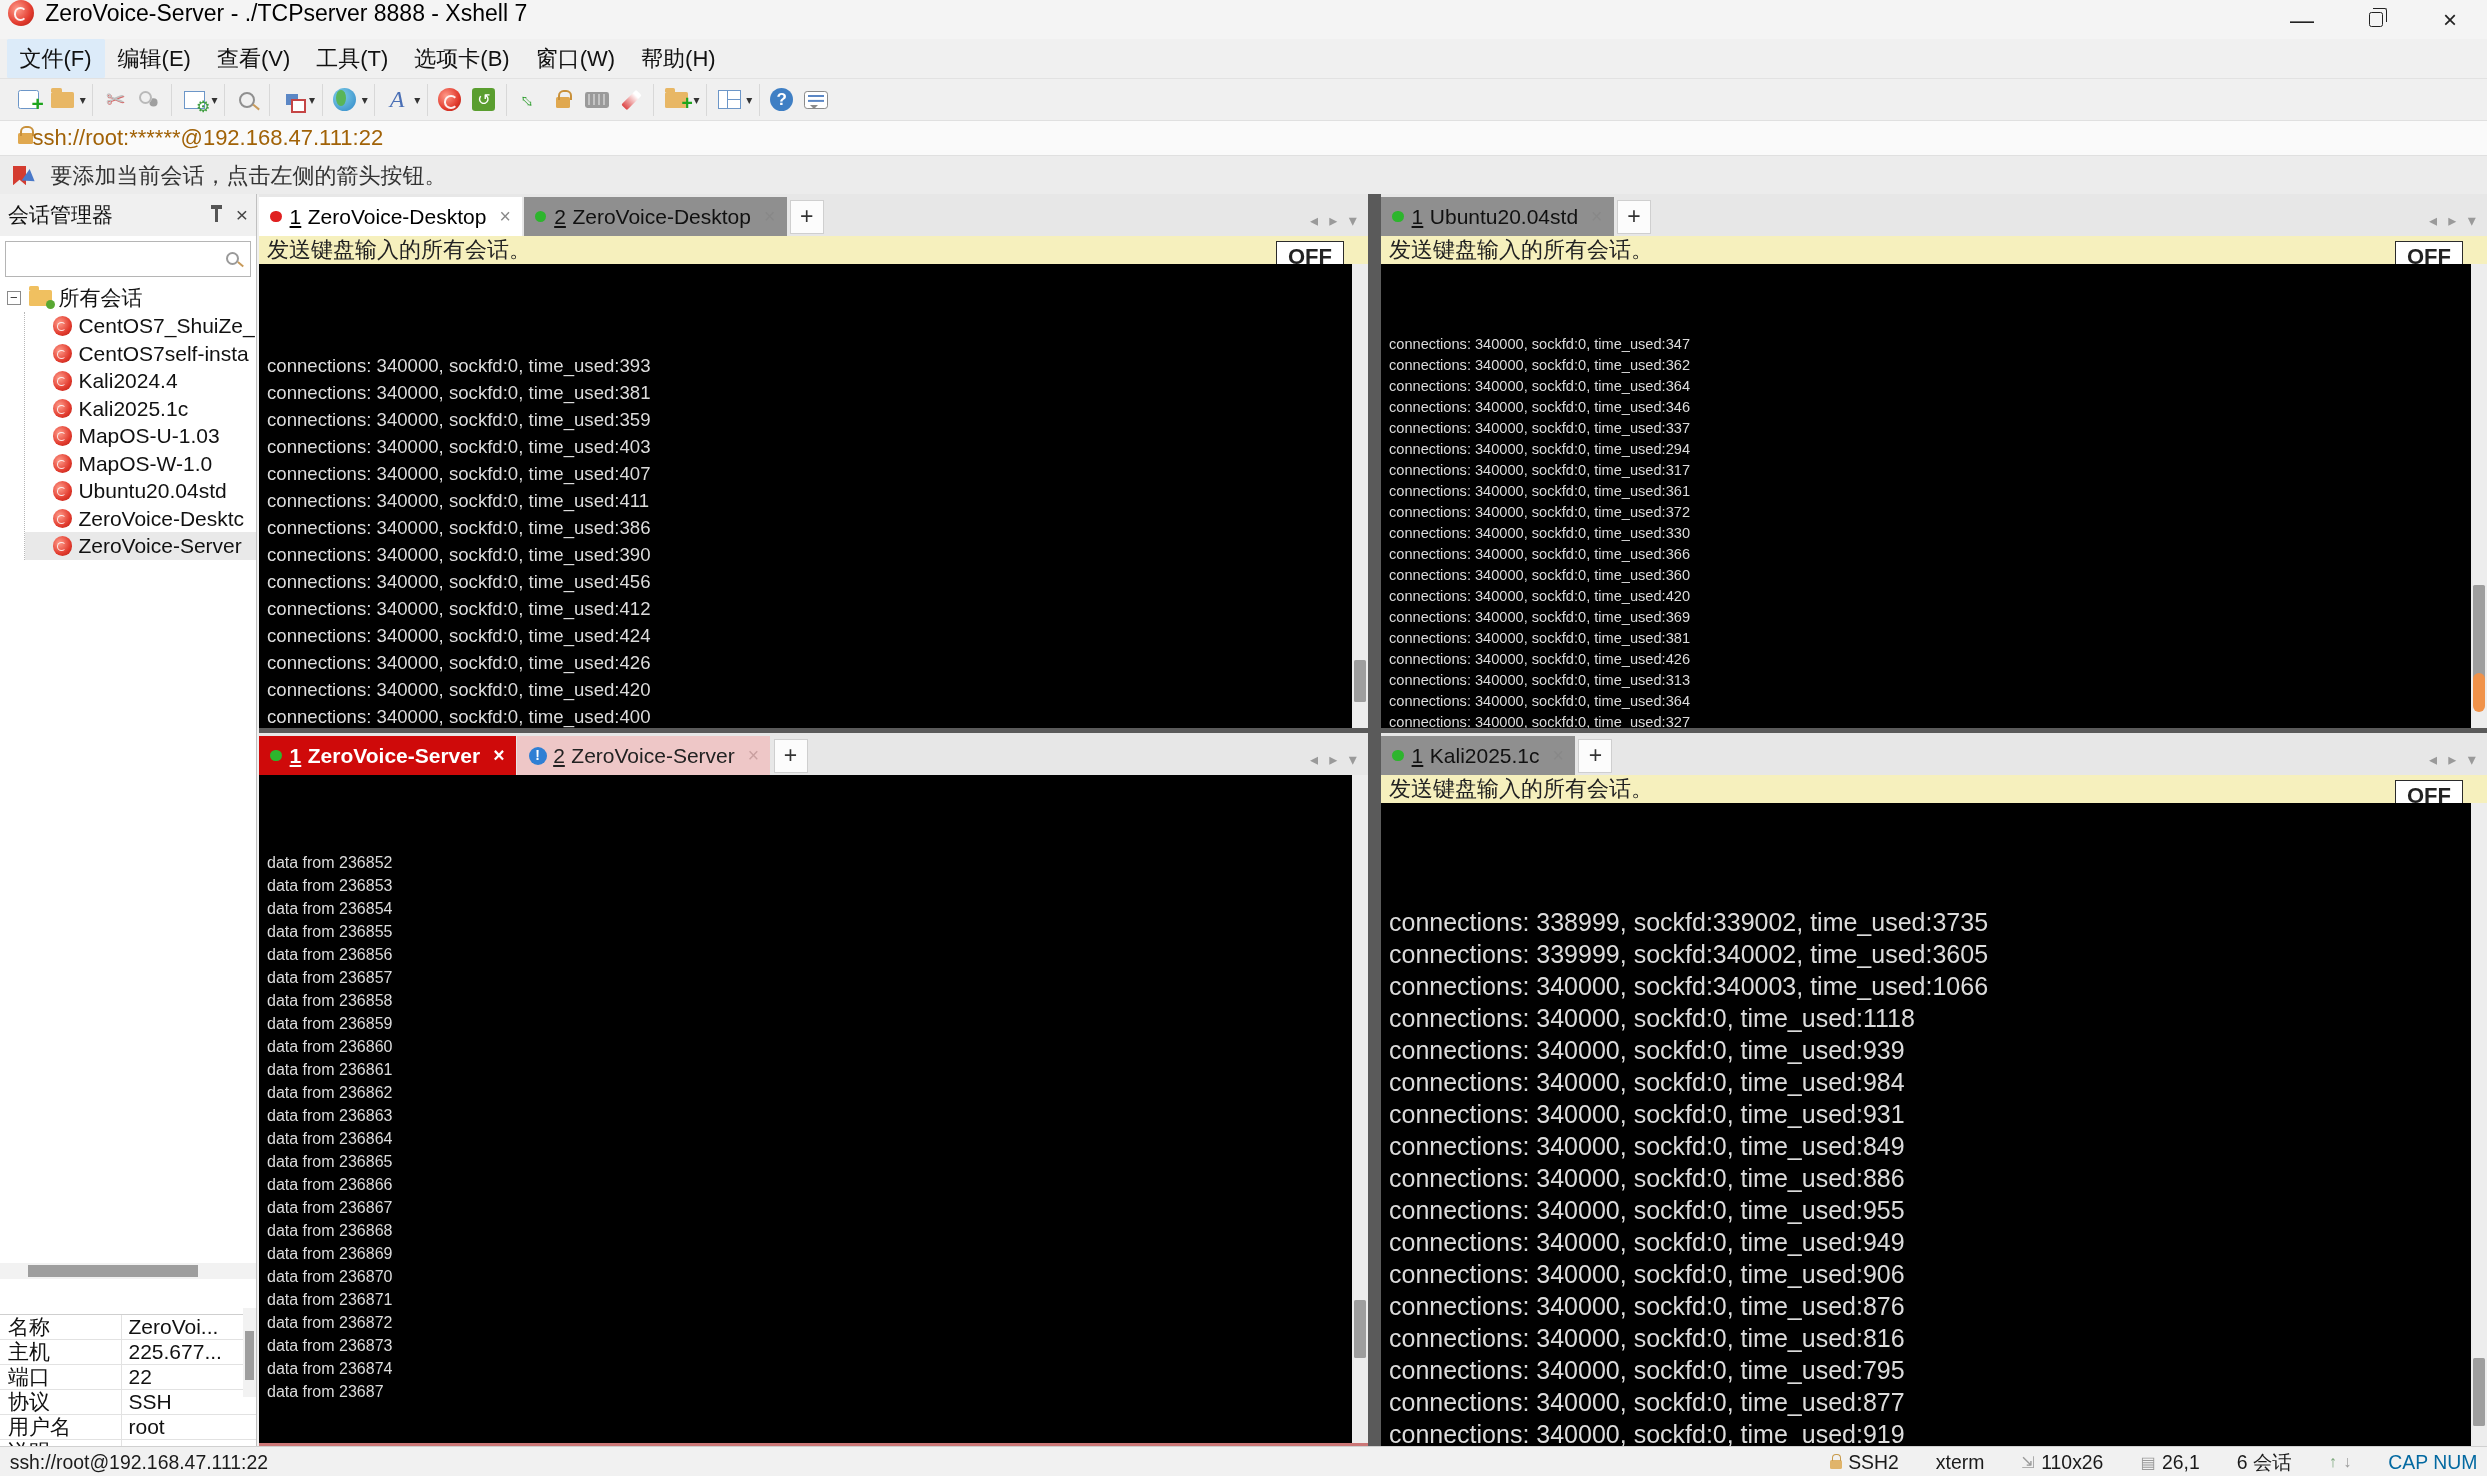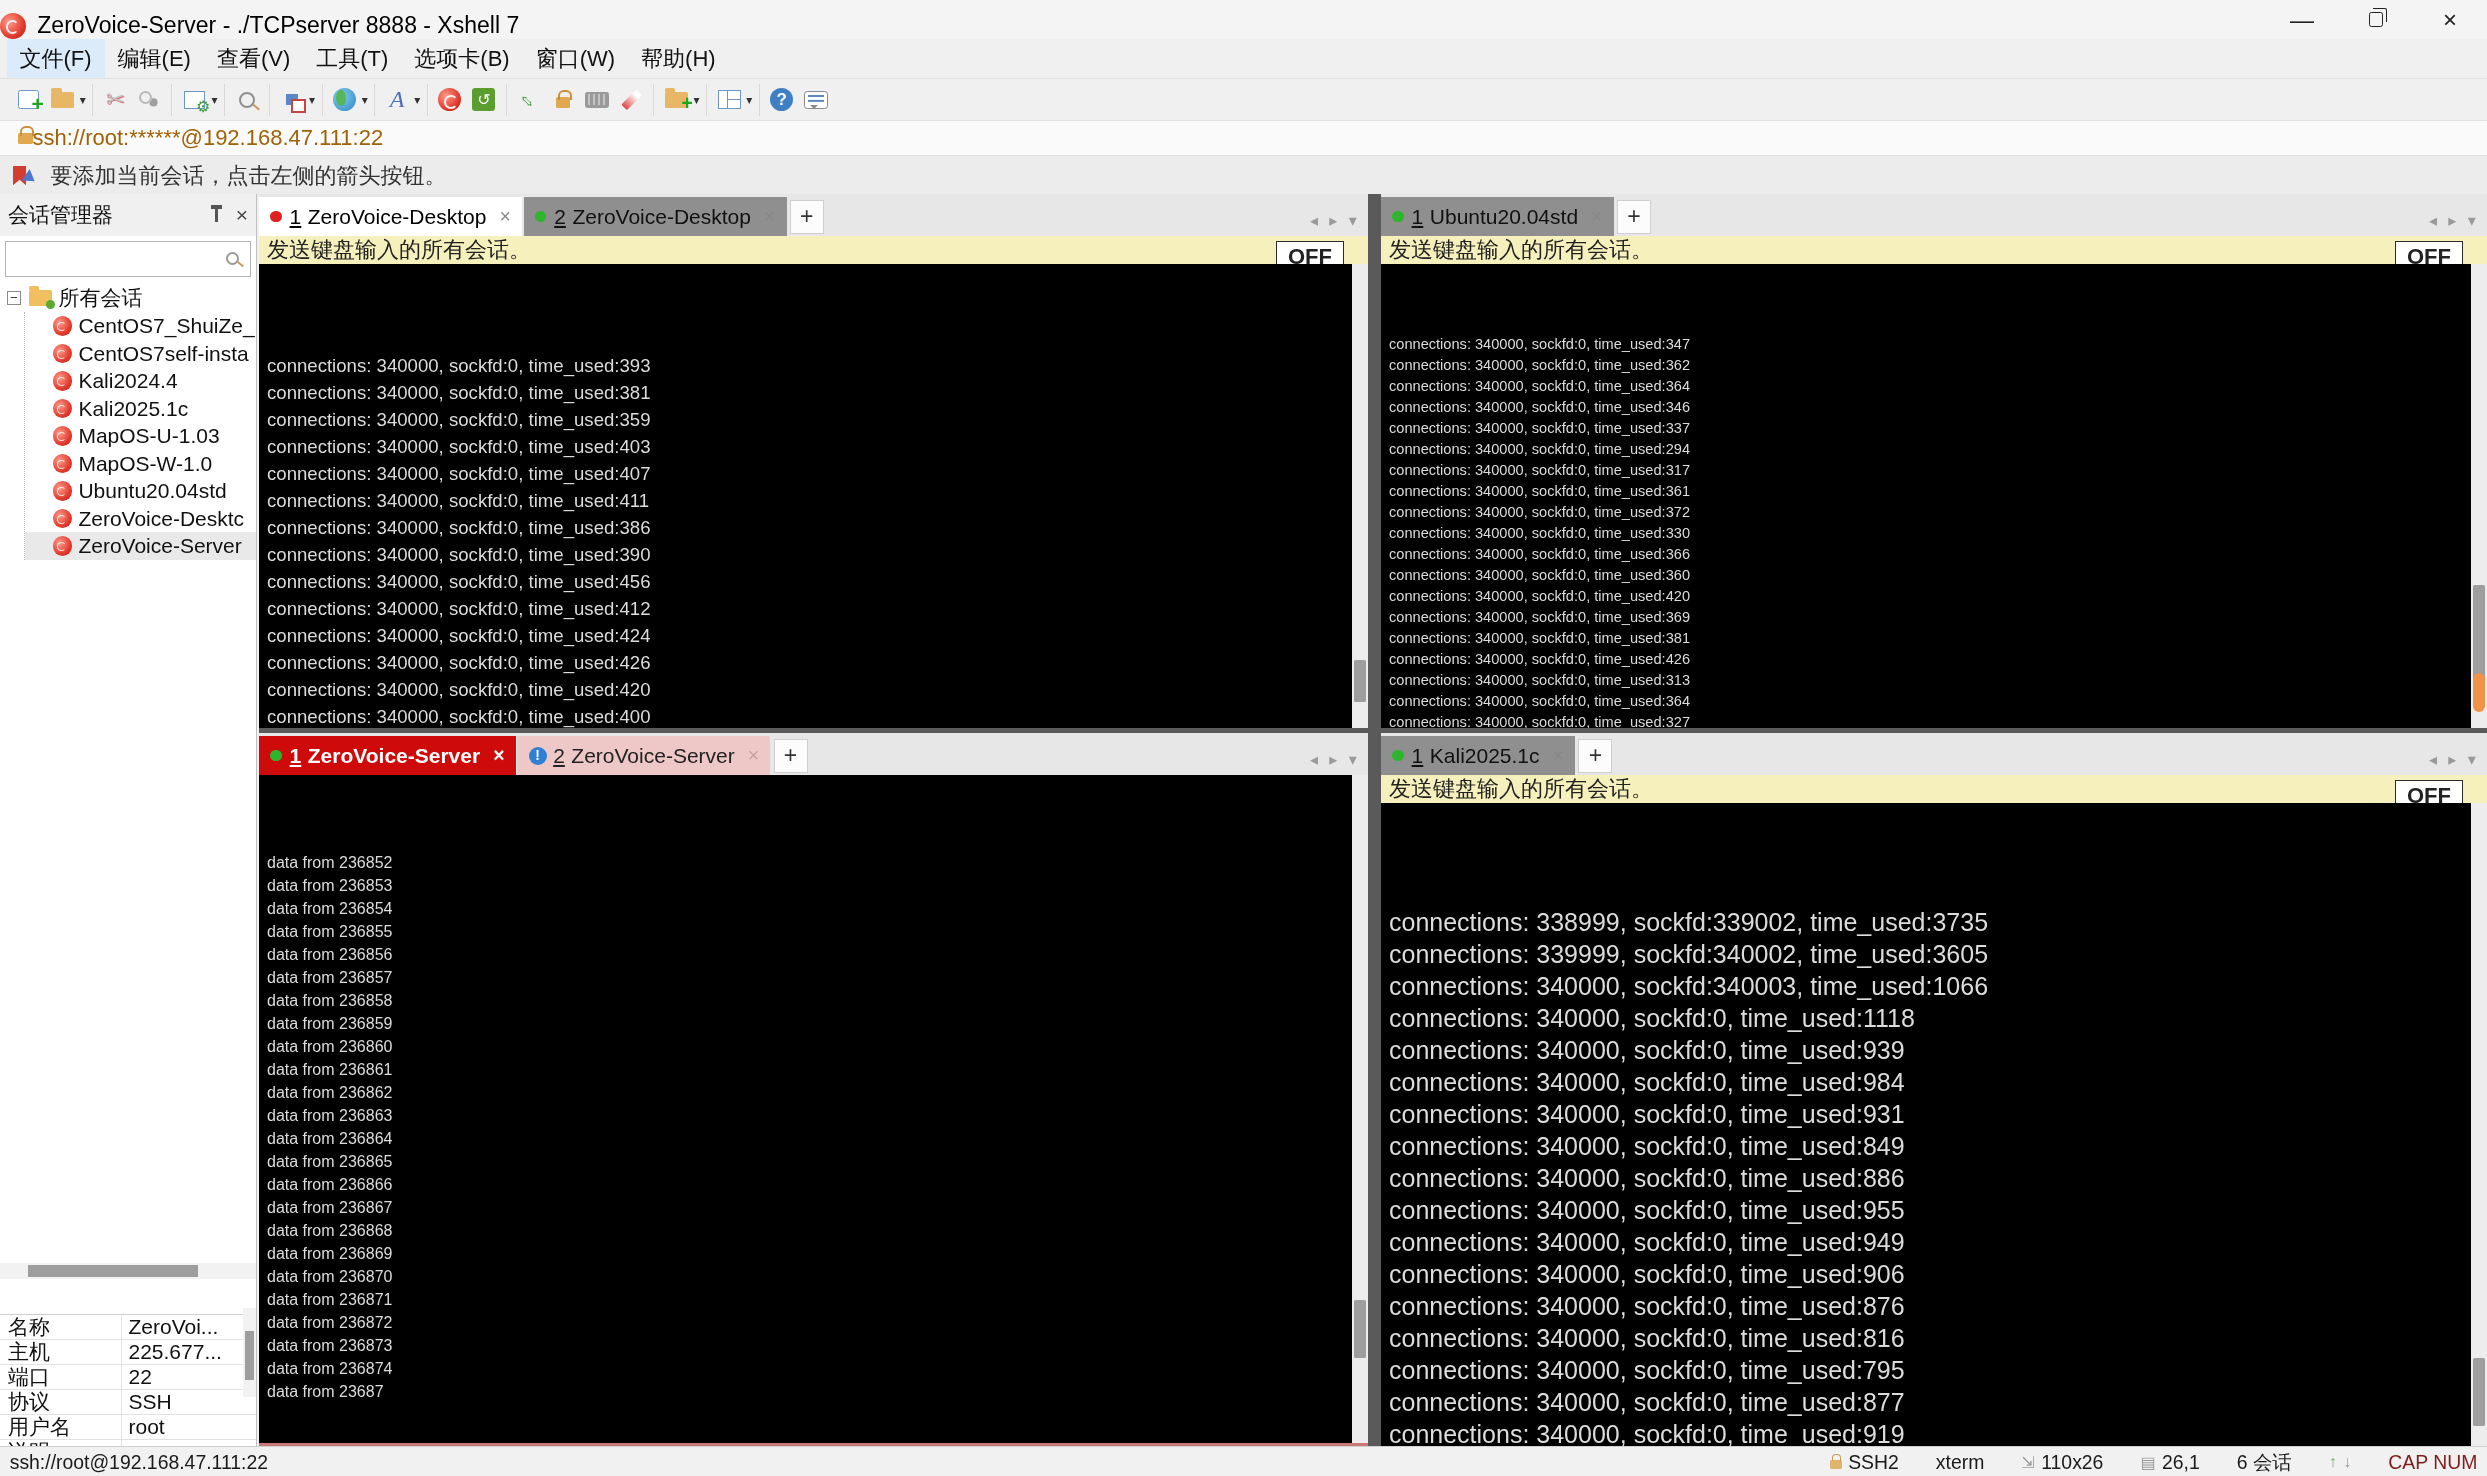--- a/index.html
+++ b/index.html
@@ -1,20 +1,20 @@
 <!DOCTYPE html>
 <html style="font-size:13px"><head>
 <meta charset="utf-8">
 <style>
   * { margin:0; padding:0; box-sizing:border-box; }
   html,body { width:2487px; height:1477px; overflow:hidden; }
   body { font-family:"Liberation Sans",sans-serif; background:#f0f0f0; position:relative; color:#111; }
 
   
-  .titlebar { height:39px; background:#f4f4f4; display:flex; align-items:flex-end; }
+  .titlebar { height:39px; background:#f4f4f4; display:flex; align-items:flex-start; padding-left:8px; }
   .app-logo { width:26px; height:26px; border-radius:50%;
     background:radial-gradient(circle at 35% 35%, #ff9b8a, #e23b2e 60%, #a81a0f); position:relative; flex:0 0 auto;}
   .app-logo::after { content:""; position:absolute; left:5.7px; top:7.3px; width:9.7px; height:9.7px;
     border:2.4px solid rgba(255,255,255,.9); border-radius:50%; border-right-color:transparent; }
   .title-text { font-size:23px; margin-left:11.3px; color:#000; }
   .win-controls { margin-left:auto; display:flex; height:39px; }
   .win-btn { width:74px; height:39px; display:flex; align-items:center; justify-content:center; font-size:24px; color:#222; }
   .restore-glyph { width:14.6px; height:14.6px; border:1.6px solid #222; border-radius:2.4px; position:relative; }
   .restore-glyph::before { content:""; position:absolute; right:-4.9px; top:-4.9px; width:13px; height:13px;
     border:1.6px solid #222; border-left:none; border-bottom:none; border-radius:0 2.4px 0 0; }
@@ -136,21 +136,21 @@
   .vscroll .thumb { position:absolute; left:1.6px; right:1.6px; background:#9e9e9e; border-radius:1.6px; }
   .vscroll .orange { position:absolute; left:2.4px; right:2.4px; background:#f0924a; border-radius:6.5px; }
 
   
   .statusbar { position:absolute; left:0; right:0; bottom:0; height:31px; background:#f1f1f1; border-top:0.8px solid #d0d0d0; display:flex; align-items:center; font-size:19.4px; color:#1a1a1a; padding:0 9.7px; }
   .sb-right { margin-left:auto; display:flex; align-items:center; gap:37px; }
   .sb-item { display:flex; align-items:center; gap:6.5px; white-space:nowrap; }
   .sb-lock { width:11.3px; height:9px; background:#e0b46a; border-radius:1.6px; position:relative; margin-top:4px; }
   .sb-lock::before { content:""; position:absolute; top:-5.7px; left:1.6px; width:7.3px; height:6.5px; border:1.6px solid #c89a4a; border-bottom:none; border-radius:4px 4px 0 0; }
   .sb-glyph { color:#9a9a9a; font-size:16px; }
-  .sb-dim { color:#7f1d1d; }
+  .sb-dim { color:#0369a1; }
 </style>
 </head>
 <body>
 
 <div class="titlebar">
   <div class="app-logo"></div>
   <div class="title-text">ZeroVoice-Server - ./TCPserver 8888 - Xshell 7</div>
   <div class="win-controls">
     <div class="win-btn">—</div>
     <div class="win-btn">

